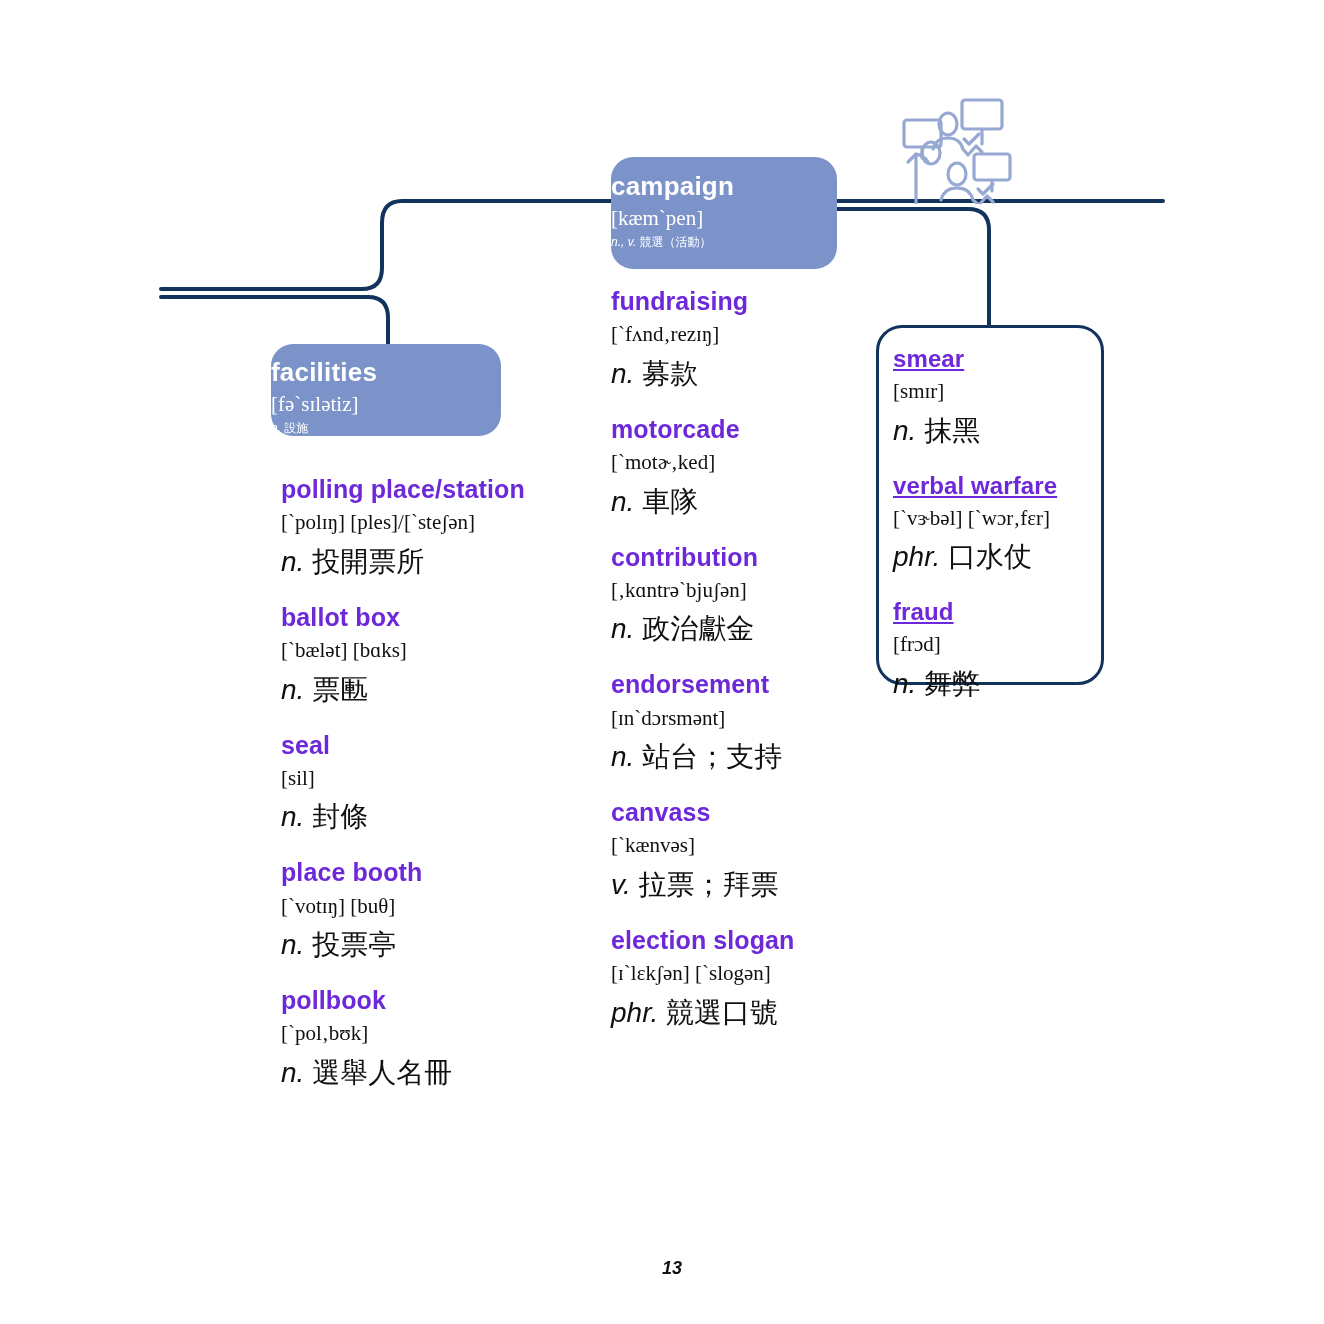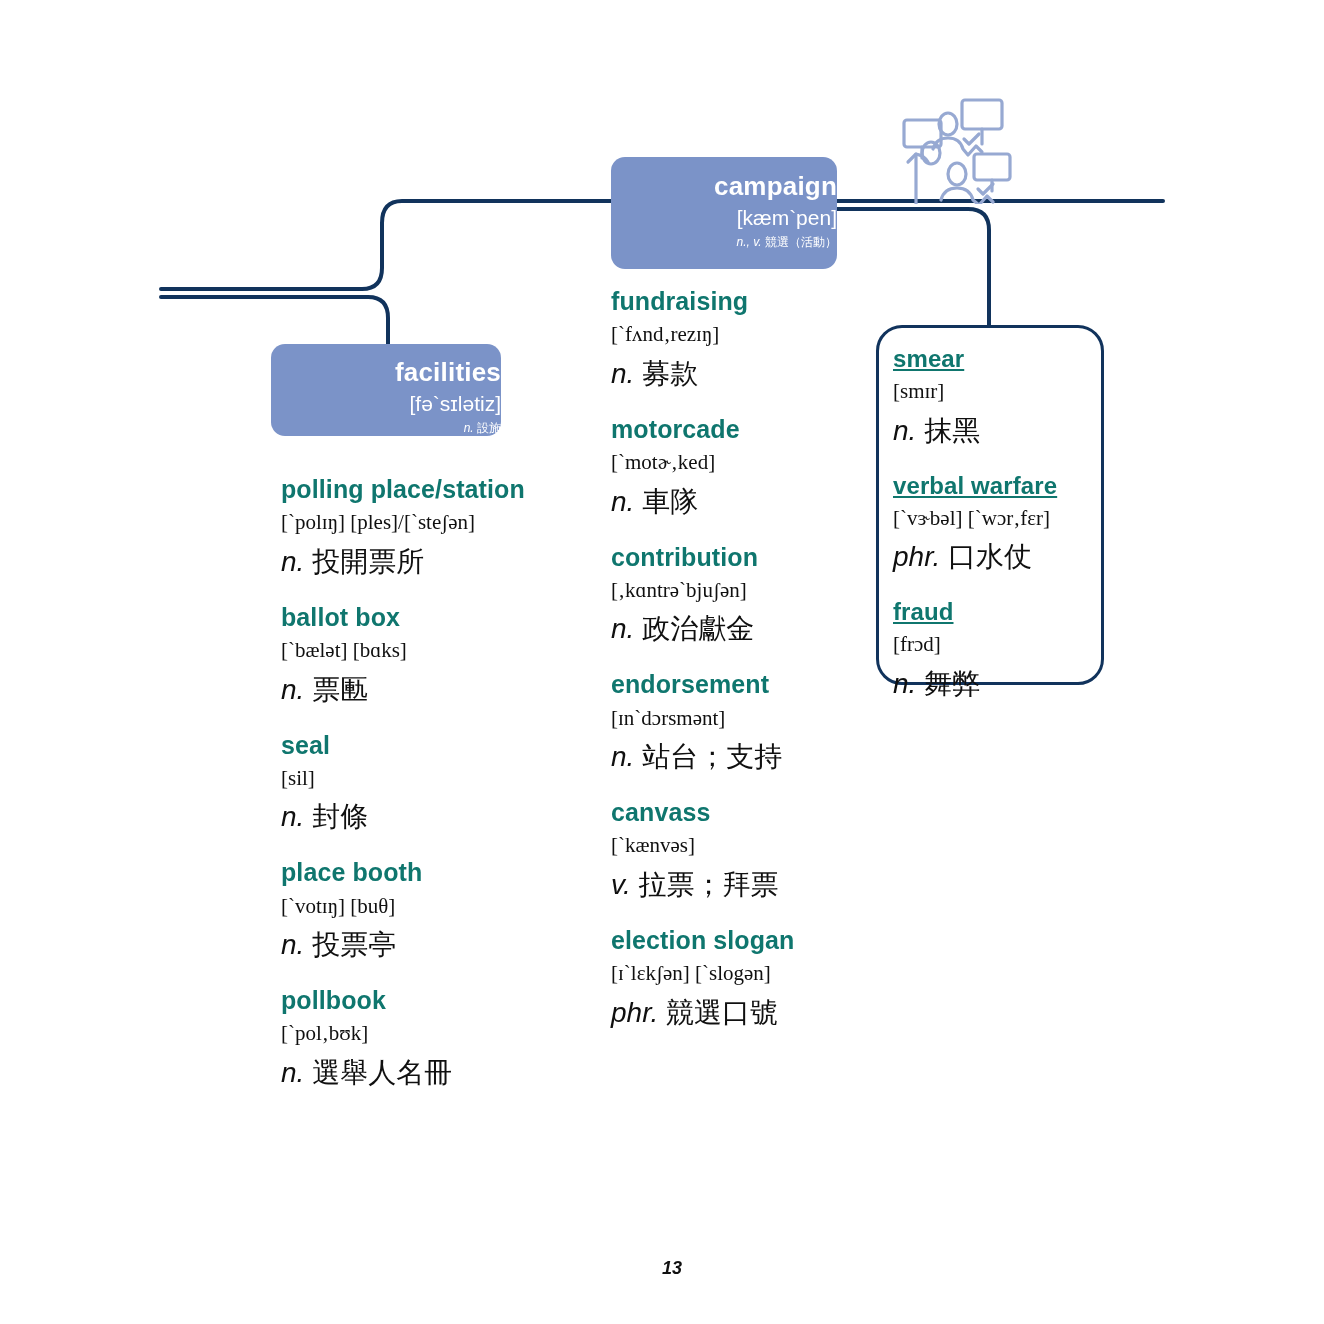--- a/index.html
+++ b/index.html
@@ -27,32 +27,32 @@
     left: 0; top: 0;
     width: 1324px;
     height: 1324px;
     pointer-events: none;
   }
 
   
   .node-box {
     position: absolute;
     box-sizing: border-box;
-    border-radius: 14px;
-    text-align: right;
+    border-radius: 22px;
+    text-align: left;
     color: #ffffff;
   }
   .node-box .node-word {
     font-size: 26px;
     font-weight: bold;
     letter-spacing: .2px;
     line-height: 1.2;
   }
   .node-box .node-phon {
-    font-family: Liberation Sans, sans-serif;
+    font-family: Liberation Serif, serif;
     font-size: 21px;
     line-height: 1.35;
     margin-top: 2px;
   }
   .node-box .node-def {
     font-size: 12px;
     line-height: 1.35;
     margin-top: 1px;
   }
   .node-box .node-def .pos {
@@ -91,21 +91,21 @@
 
   
   .entry-list {
     position: absolute;
   }
   .entry {
     margin-bottom: 19px;
   }
   .entry:last-child { margin-bottom: 0; }
   .entry .word {
-    color: #0f766e;
+    color: #6d28d9;
     font-size: 25px;
     font-weight: bold;
     line-height: 1.25;
     letter-spacing: .1px;
   }
   .entry .phon {
     font-family: "Liberation Serif", serif;
     font-size: 21px;
     color: #101010;
     line-height: 1.5;

